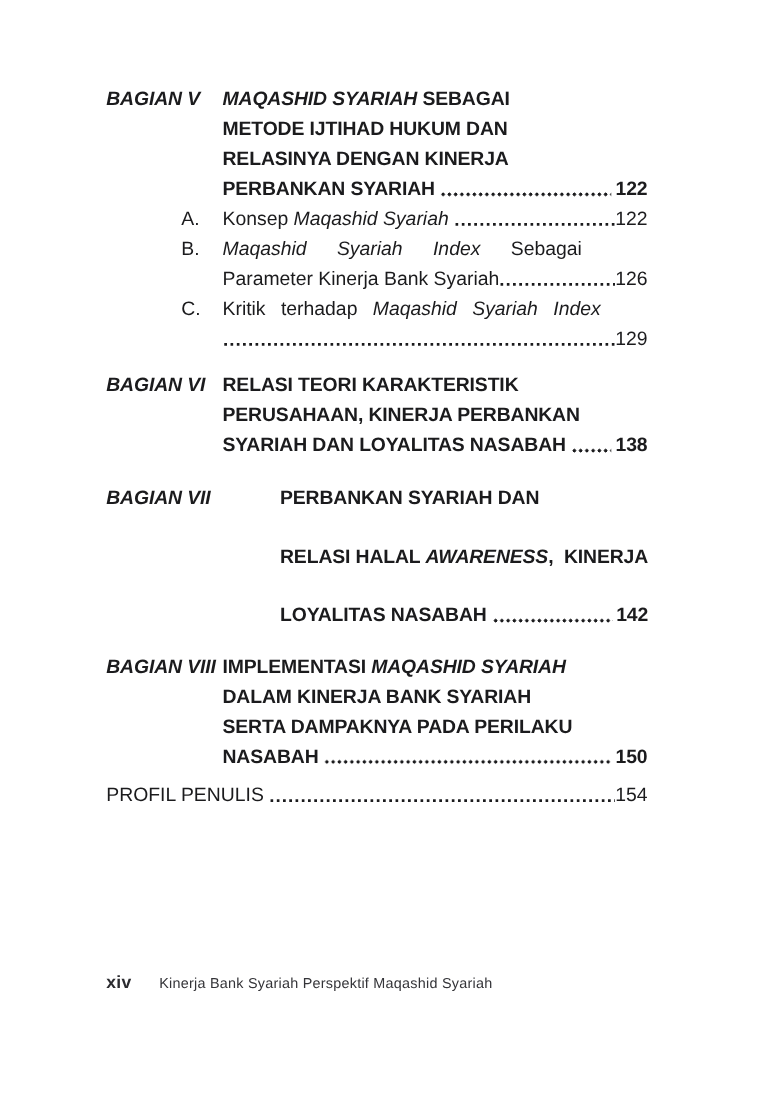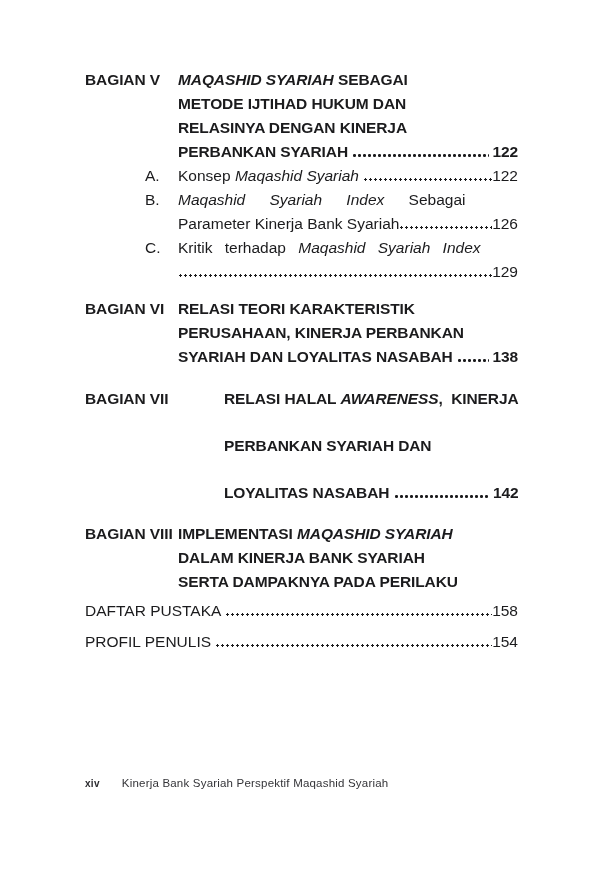--- a/index.html
+++ b/index.html
@@ -21,21 +21,21 @@
     line-height: 24px;
   }
   .toc-section {
     display: grid;
     grid-template-columns: 60px 33px 1fr;
   }
   .toc-section.s0 { margin-bottom: 13px; }
   .toc-section.s1 { margin-bottom: 18px; }
   .toc-section.s2 { margin-bottom: 17px; gap: 23px; }
   .toc-section.s3 { margin-bottom: 5px; }
-  .c-label { grid-column: 1 / 3; font-weight: 700; white-space: pre; letter-spacing: -0.1px; }
+  .c-label { grid-column: 1 / 3; font-weight: 700; white-space: pre; letter-spacing: -0.1px; font-style: italic; }
   .c-letter { grid-column: 2; white-space: pre; }
   .c-line { grid-column: 3; }
   .line { display: flex; min-width: 0; }
   .line .txt { white-space: pre; flex: 0 0 auto; }
   .line.b { font-weight: 700; letter-spacing: -0.1px; }
   .it { font-style: italic; }
   .ws-wide .txt { word-spacing: 20px; }
   .ws-slight .txt { word-spacing: 8px; }
   .leader {
     flex: 1 1 auto;
@@ -53,21 +53,21 @@
   .toc-entry { display: flex; line-height: 24px; }
   .toc-entry.e1 { margin-top: 7px; justify-content: space-between; }
   .footer {
     position: absolute;
     left: 85px;
     top: 777px;
     display: flex;
     align-items: baseline;
     color: #2b2b2f;
   }
-  .folio { font-weight: 700; font-size: 10px; letter-spacing: 0.3px; }
+  .folio { font-weight: 700; font-size: 14px; letter-spacing: 0.3px; }
   .running-title { font-size: 11.5px; margin-left: 22px; letter-spacing: 0.2px; color: #343438; }
 </style>
 </head>
 <body>
 
 <div class="page">
   <main class="toc">
       <section class="toc-section s0">
         <div class="c-label">BAGIAN V</div>
         <div class="c-line">
@@ -143,26 +143,26 @@
             <span class="txt"><span class="seg">SYARIAH DAN LOYALITAS NASABAH </span></span>
             <span class="leader"></span>
             <span class="pg">138</span>
           </div>
         </div>
       </section>
       <section class="toc-section s2">
         <div class="c-label">BAGIAN VII</div>
         <div class="c-line">
           <div class="line b">
+            <span class="txt"><span class="seg">PERBANKAN SYARIAH DAN</span></span>
+          </div>
+        </div>
+        <div class="c-line">
+          <div class="line b">
             <span class="txt"><span class="seg">RELASI HALAL </span><span class="seg it">AWARENESS</span><span class="seg">,  KINERJA</span></span>
-          </div>
-        </div>
-        <div class="c-line">
-          <div class="line b">
-            <span class="txt"><span class="seg">PERBANKAN SYARIAH DAN</span></span>
           </div>
         </div>
         <div class="c-line">
           <div class="line b">
             <span class="txt"><span class="seg">LOYALITAS NASABAH </span></span>
             <span class="leader"></span>
             <span class="pg">142</span>
           </div>
         </div>
       </section>
@@ -176,26 +176,28 @@
         <div class="c-line">
           <div class="line b">
             <span class="txt"><span class="seg">DALAM KINERJA BANK SYARIAH</span></span>
           </div>
         </div>
         <div class="c-line">
           <div class="line b">
             <span class="txt"><span class="seg">SERTA DAMPAKNYA PADA PERILAKU</span></span>
           </div>
         </div>
-      </section>
-      <div class="toc-entry e0">
-        <span class="txt" style="white-space: pre;">DAFTAR PUSTAKA </span>
-        <span class="leader"></span>
-        <span class="pg">158</span>
-      </div>
+        <div class="c-line">
+          <div class="line b">
+            <span class="txt"><span class="seg">NASABAH </span></span>
+            <span class="leader"></span>
+            <span class="pg">150</span>
+          </div>
+        </div>
+      </section>
       <div class="toc-entry e1">
         <span class="txt" style="white-space: pre;">PROFIL PENULIS </span>
         <span class="leader"></span>
         <span class="pg">154</span>
       </div>
     </main>
   <footer class="footer">
     <span class="folio">xiv</span>
     <span class="running-title">Kinerja Bank Syariah Perspektif Maqashid Syariah</span>
   </footer>

